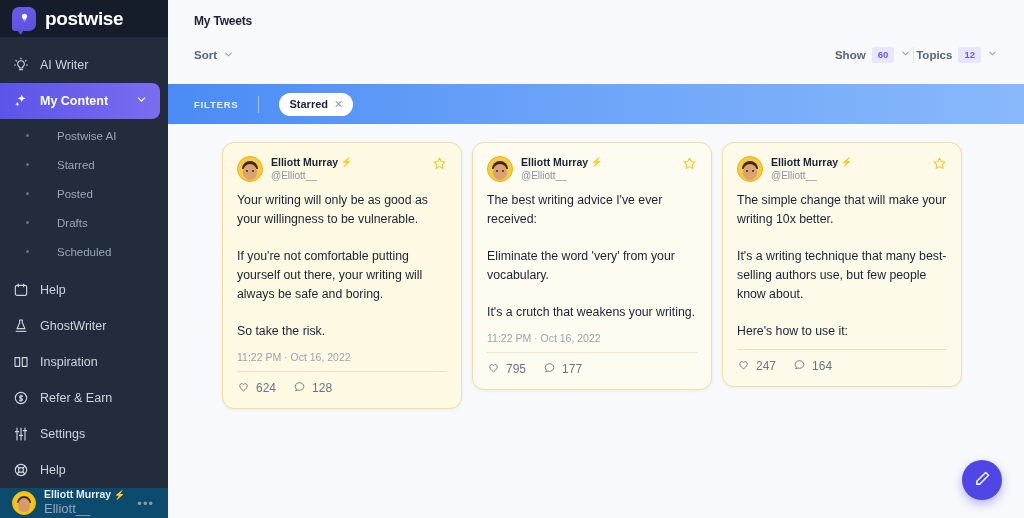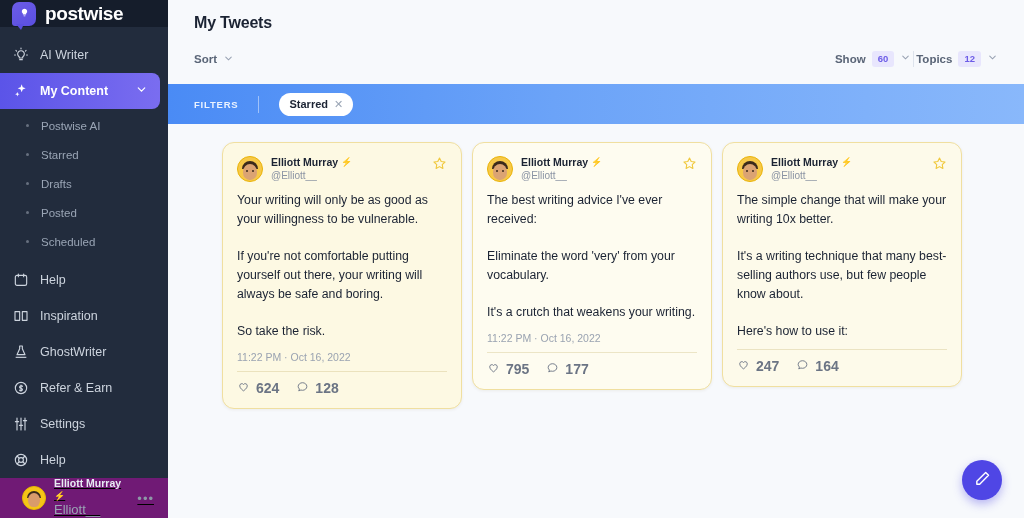--- a/index.html
+++ b/index.html
@@ -42,46 +42,46 @@
   .nav-item.active {
     background: linear-gradient(90deg,#5b54e8,#7a6df0);
     margin: 0 8px 0 0; border-radius: 0 8px 8px 0;
     color:#fff; font-weight:600;
   }
   .nav-item .ico { width: 17px; height:17px; flex:0 0 17px; display:flex; align-items:center; justify-content:center; }
   .nav-item .ico svg { width:16px; height:16px; }
   .chev-right { margin-left:auto; margin-right:12px; }
   .subnav { padding: 2px 0 6px 0; }
   .sub-item {
-    display:flex; align-items:center; height:29px; padding-left:26px; gap:12px;
+    display:flex; align-items:center; height:29px; padding-left:26px; gap:28px;
     color:#9aa5b5; font-size:11.5px; cursor:pointer;
   }
   .sub-dot { width:3px; height:3px; border-radius:50%; background:#6a7policy; background:#67707f; flex:0 0 3px;}
   .profile {
-    height:40px; background:#701a75; display:flex; align-items:center;
-    padding-left:22px; gap:8px; cursor:pointer;text-decoration:underline;
+    height:40px; background:#0c4a6e; display:flex; align-items:center;
+    padding-left:12px; gap:8px; cursor:pointer;
   }
   .profile .av {
     width:24px; height:24px; border-radius:50%; flex:0 0 24px;
     background:#f5c518; position:relative; overflow:hidden;
     border:1.5px solid #e6b800;
   }
   .profile .av .face{ position:absolute; left:5px; top:6px; width:12px; height:14px;
     border-radius:50% 50% 45% 45%; background:#d99b6c;}
   .profile .av .hair{ position:absolute; left:4px; top:4px; width:14px; height:7px;
     border-radius:7px 7px 0 0; background:#3a2a1c;}
   .profile .pname{ color:#e7ecf3; font-size:10.5px; font-weight:700; line-height:1.2; }
   .profile .phandle{ color:#9aa5b5; font-size:13px; line-height:1.3; }
   .profile .dots{ margin-left:auto; margin-right:14px; color:#8d97a6; font-size:13px; letter-spacing:1px;}
   .bolt { color:#f5c518; font-size:9px; }
 
   
   .main { flex:1 1 auto; height:518px; background:#f7f9fc; position:relative; overflow:hidden; }
   .topbar { background:#f7f9fc; height:84px; padding:0 26px; }
-  .page-title { font-size:16px; font-weight:700; color:#1b2333; padding-top:14px; letter-spacing:-0.2px;}
+  .page-title { font-size:12px; font-weight:700; color:#1b2333; padding-top:14px; letter-spacing:-0.2px;}
   .controls { display:flex; align-items:center; height:38px; margin-top:8px; }
   .ctrl { display:flex; align-items:center; gap:6px; font-size:11.5px; color:#5a6577; cursor:pointer; }
   .ctrl .lbl{ font-weight:600; }
   .badge {
     background:#e8e6fd; color:#6c5ce7; font-size:9.5px; font-weight:700;
     border-radius:3px; padding:2px 6px; line-height:1.2;
   }
   .right-ctrls{ margin-left:auto; display:flex; align-items:center; gap:2px; }
   .divider-v{ width:1px; height:16px; background:#dde3ec; }
 
@@ -116,21 +116,21 @@
   .av2 .hair{ position:absolute; left:4px; top:4px; width:16px; height:8px;
     border-radius:8px 8px 0 0; background:#3b2a1b;}
   .av2 .eyeL,.av2 .eyeR{ position:absolute; top:13px; width:2px; height:2px; border-radius:50%; background:#3b2a1b;}
   .av2 .eyeL{ left:8px;} .av2 .eyeR{ left:14px;}
   .nm { font-size:10.5px; font-weight:700; color:#1b2333; line-height:1.25; display:flex; align-items:center; gap:3px;}
   .hd { font-size:10px; color:#8a93a3; line-height:1.3; }
   .star { margin-left:auto; width:15px; height:15px; cursor:pointer; }
   .tweet-body { font-size:12.3px; line-height:1.52; color:#1b2333; margin-top:9px; white-space:pre-wrap; }
   .ts { font-size:10.5px; color:#9aa3b1; margin-top:10px; }
   .sep { height:1px; background:rgba(190,170,90,.28); margin:8px 0 0 0; }
-  .stats { display:flex; align-items:center; gap:7px; margin-top:8px; font-size:14px; color:#6b7484;font-weight:bold; }
+  .stats { display:flex; align-items:center; gap:7px; margin-top:8px; font-size:12px; color:#6b7484; }
   .stats .grp{ display:flex; align-items:center; gap:6px; margin-right:10px; }
   .stats svg{ width:13px; height:13px; }
 
   .fab {
     position:absolute; right:22px; bottom:18px; width:40px; height:40px;
     border-radius:50%; background:#4f46e5; display:flex; align-items:center; justify-content:center;
     box-shadow:0 4px 10px rgba(79,70,229,.38); cursor:pointer;
   }
   .fab svg{ width:17px; height:17px; }
 </style>
@@ -183,59 +183,59 @@
         <div class="sub-item">
           <span class="sub-dot"></span>
           <span>Postwise AI</span>
         </div>
         <div class="sub-item">
           <span class="sub-dot"></span>
           <span>Starred</span>
         </div>
         <div class="sub-item">
           <span class="sub-dot"></span>
-          <span>Drafts</span>
+          <span>Posted</span>
         </div>
         <div class="sub-item">
           <span class="sub-dot"></span>
-          <span>Posted</span>
+          <span>Drafts</span>
         </div>
         <div class="sub-item">
           <span class="sub-dot"></span>
           <span>Scheduled</span>
         </div>
       </div>
 
       <div class="nav-item">
         <span class="ico">
           <svg viewBox="0 0 24 24" fill="none" stroke="#cdd4de" stroke-width="1.7" stroke-linecap="round">
             <rect x="3.5" y="5" width="17" height="15" rx="2.5"></rect>
               <path d="M8 3v4M16 3v4"></path>
           </svg>
         </span>
         <span>Help</span>
       </div>
 
       <div class="nav-item">
         <span class="ico">
           <svg viewBox="0 0 24 24" fill="none" stroke="#cdd4de" stroke-width="1.7" stroke-linejoin="round">
-            <path d="M3 5.5h7v13H3zM14 5.5h7v13h-7z"></path>
-          </svg>
-        </span>
-        <span>Inspiration</span>
-      </div>
-
-      <div class="nav-item">
-        <span class="ico">
-          <svg viewBox="0 0 24 24" fill="none" stroke="#cdd4de" stroke-width="1.7" stroke-linejoin="round">
             <path d="M10 3h4v4l4 9H6l4-9V3z"></path>
               <path d="M4 20h16"></path>
           </svg>
         </span>
         <span>GhostWriter</span>
+      </div>
+
+      <div class="nav-item">
+        <span class="ico">
+          <svg viewBox="0 0 24 24" fill="none" stroke="#cdd4de" stroke-width="1.7" stroke-linejoin="round">
+            <path d="M3 5.5h7v13H3zM14 5.5h7v13h-7z"></path>
+          </svg>
+        </span>
+        <span>Inspiration</span>
       </div>
 
       <div class="nav-item">
         <span class="ico">
           <svg viewBox="0 0 24 24" fill="none" stroke="#cdd4de" stroke-width="1.7" stroke-linecap="round">
             <circle cx="12" cy="12" r="8.5"></circle>
               <path d="M12 7.5v9M14.2 9.6a2.4 2.4 0 0 0-4.4 1.2c0 2.4 4.4 1.2 4.4 3.4a2.4 2.4 0 0 1-4.4 1"></path>
           </svg>
         </span>
         <span>Refer &amp; Earn</span>

